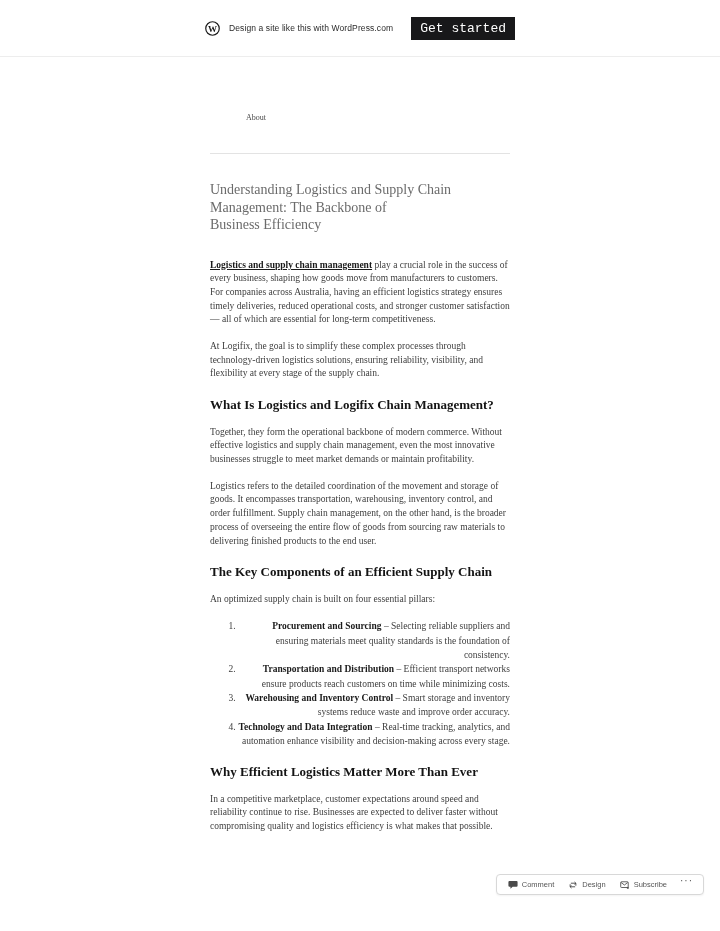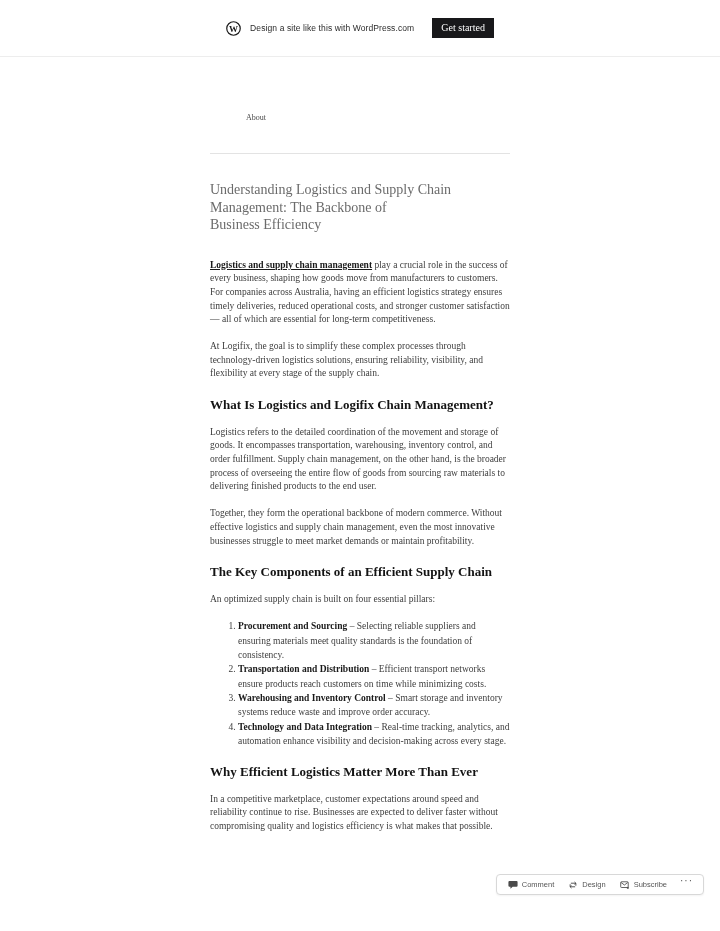--- a/index.html
+++ b/index.html
@@ -27,22 +27,22 @@
     font-size: 8.5px;
     color: #2b2b2b;
     letter-spacing: .1px;
   }
   .get-started {
     margin-left: 9px;
     background: #18181a;
     color: #ffffff;
     border: none;
     border-radius: 0;
-    font-family: Liberation Serif, serif;
-    font-size: 10px;
+    font-family: Liberation Mono, monospace;
+    font-size: 13px;
     padding: 5px 9px;
     cursor: pointer;
     line-height: 1;
   }
 
   
   .page {
     width: 300px;
     margin: 0 auto;
   }
@@ -99,20 +99,21 @@
   .post-content h2 {
     margin: 16px 0 13px 0;
     font-size: 13px;
     line-height: 15.5px;
     color: #141414;
     font-weight: 700;
   }
   .post-content ol {
     margin: 12px 0 13px 0;
     padding-left: 28px;
+    text-align: right;
   }
   .post-content li {
     font-size: 9.5px;
     line-height: 14.3px;
     color: #3d3d3d;
   }
   .post-content li b { color: #1a1a1a; }
 
   
   .action-bar {
@@ -183,22 +184,22 @@
 Management: The Backbone of
 Business Efficiency</h2>
 
     <div class="post-content">
       <p><a class="lead-link">Logistics and supply chain management</a><span> play a crucial role in the success of every business, shaping how goods move from manufacturers to customers. For companies across Australia, having an efficient logistics strategy ensures timely deliveries, reduced operational costs, and stronger customer satisfaction — all of which are essential for long-term competitiveness.</span></p>
 
       <p>At Logifix, the goal is to simplify these complex processes through technology-driven logistics solutions, ensuring reliability, visibility, and flexibility at every stage of the supply chain.</p>
 
       <h2>What Is Logistics and Logifix Chain Management?</h2>
 
+      <p>Together, they form the operational backbone of modern commerce. Without effective logistics and supply chain management, even the most innovative businesses struggle to meet market demands or maintain profitability.</p>
       <p>Logistics refers to the detailed coordination of the movement and storage of goods. It encompasses transportation, warehousing, inventory control, and order fulfillment. Supply chain management, on the other hand, is the broader process of overseeing the entire flow of goods from sourcing raw materials to delivering finished products to the end user.</p>
-      <p>Together, they form the operational backbone of modern commerce. Without effective logistics and supply chain management, even the most innovative businesses struggle to meet market demands or maintain profitability.</p>
 
       <h2>The Key Components of an Efficient Supply Chain</h2>
 
       <p>An optimized supply chain is built on four essential pillars:</p>
 
       <ol>
         <li><b>Procurement and Sourcing</b><span> – Selecting reliable suppliers and ensuring materials meet quality standards is the foundation of consistency.</span></li>
         <li><b>Transportation and Distribution</b><span> – Efficient transport networks ensure products reach customers on time while minimizing costs.</span></li>
         <li><b>Warehousing and Inventory Control</b><span> – Smart storage and inventory systems reduce waste and improve order accuracy.</span></li>
         <li><b>Technology and Data Integration</b><span> – Real-time tracking, analytics, and automation enhance visibility and decision-making across every stage.</span></li>

